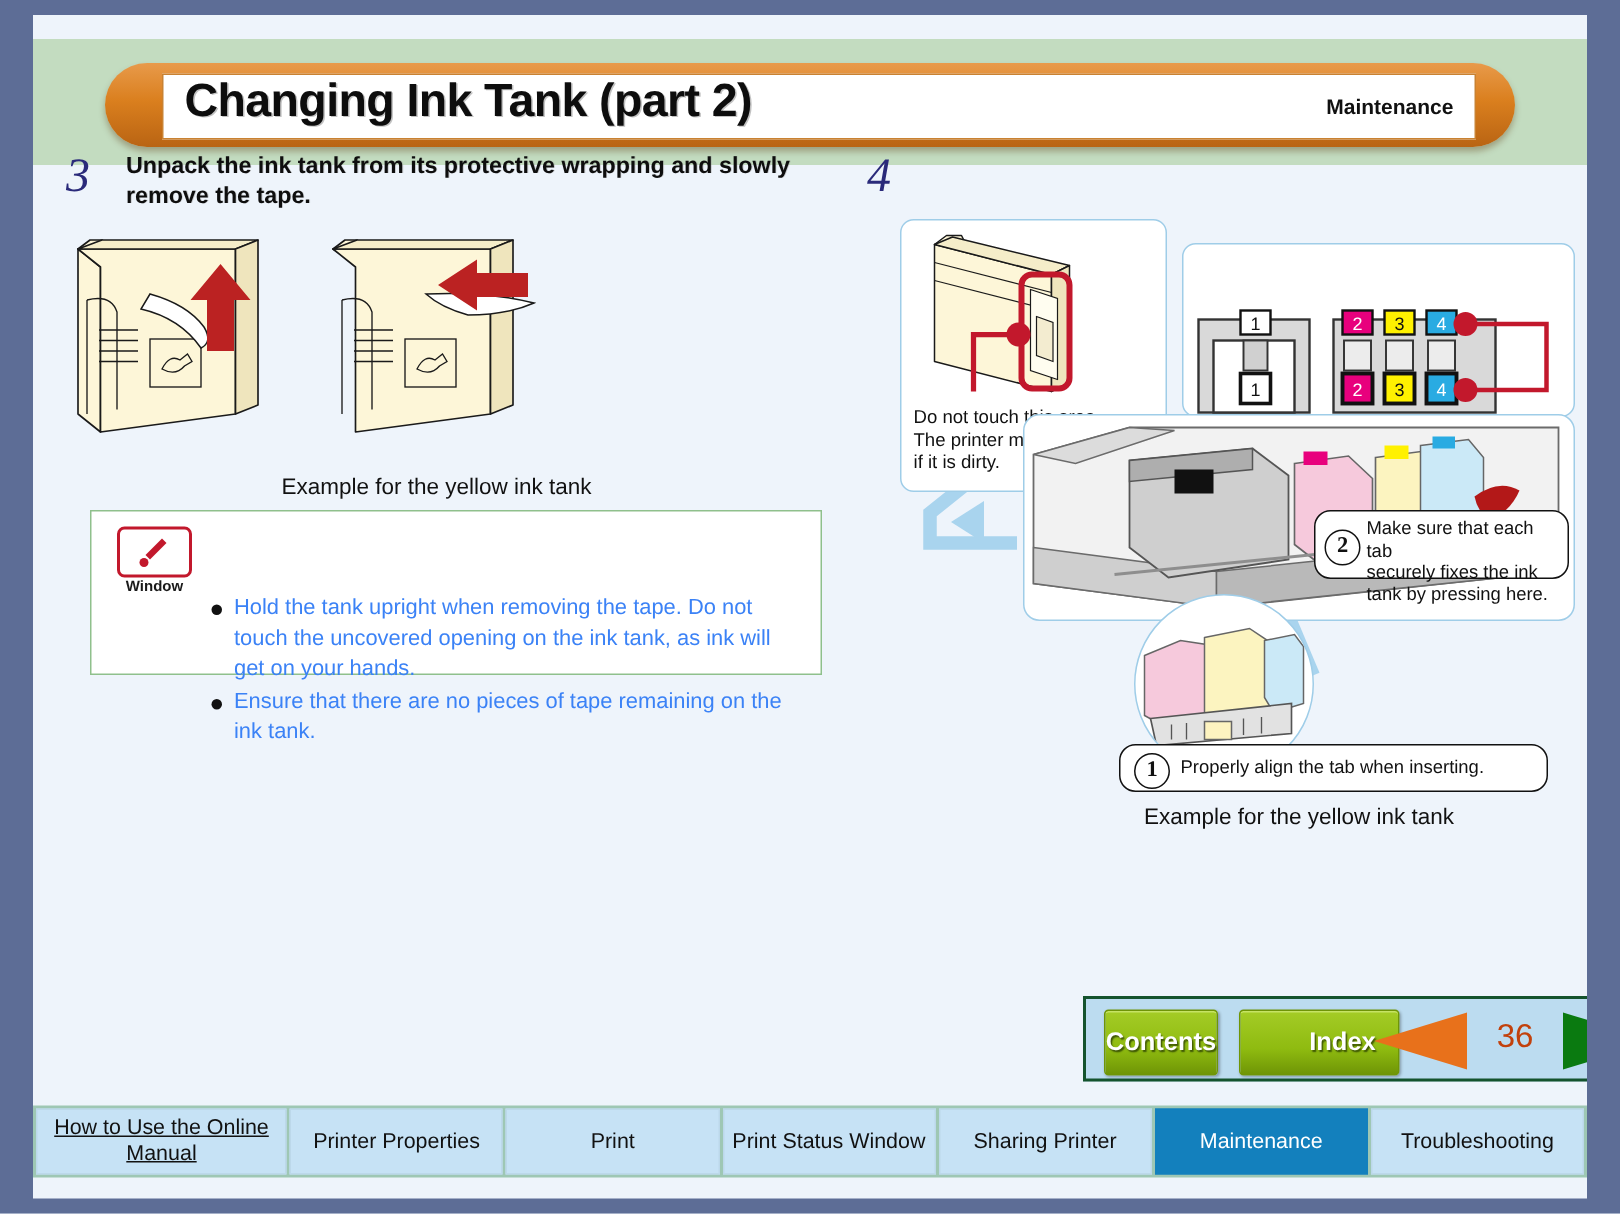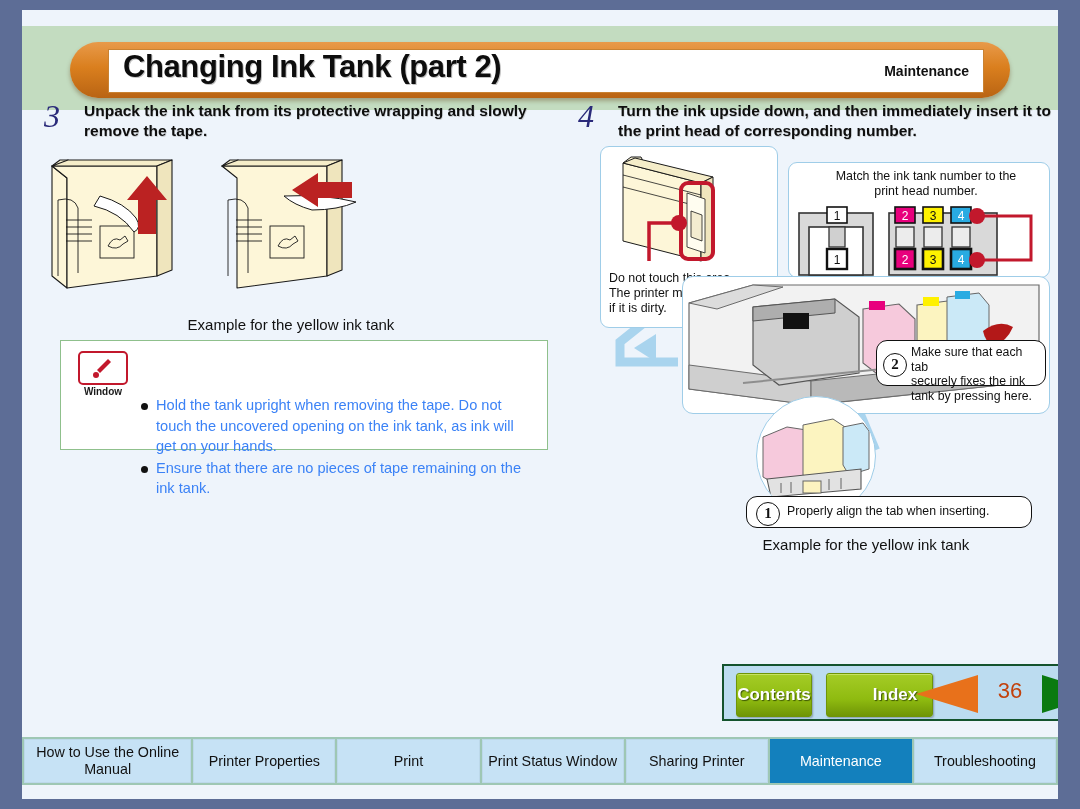--- a/index.html
+++ b/index.html
@@ -178,21 +178,21 @@
     background:#9ec7b4;
     display:flex;gap:2px;padding:2px;box-sizing:border-box;
   }
   .tab{
     flex:1;background:#c6e2f5;color:#111;
     display:flex;align-items:center;justify-content:center;
     text-align:center;font-size:14.3px;line-height:17px;
     border:1px solid #bcd8ea;box-sizing:border-box;
   }
   .tab.active{background:#1380bd;color:#fff;border-color:#1380bd;}
-  .tab.w-wide{flex:1.18;}
+  .tab.w-wide{flex:1.18;text-decoration:underline;}
 </style>
 </head>
 <body>
 
 <div class="page">
 
   <div class="header-band">
     <div class="title-pill">
       <div class="title-inner">
         <div class="title-text">Changing Ink Tank (part 2)</div>
@@ -278,21 +278,20 @@
           <div class="cl-item">Hold the tank upright when removing the tape. Do not touch the uncovered opening on the ink tank, as ink will get on your hands.</div>
           <div class="cl-item">Ensure that there are no pieces of tape remaining on the ink tank.</div>
         </div>
       </div>
     </div>
 
     <div class="col col-right">
 
       <div class="step">
         <div class="step-num">4</div>
-        <div class="step-txt">Turn the ink upside down, and then immediately insert it to the print head of corresponding number.</div>
       </div>
 
       <svg style="position:absolute;left:0;top:0;width:498px;height:460px;">
         <path d="M120 200 L60 248 L60 268 L118 268" fill="none" stroke="#a9d4ee" stroke-width="9"></path>
         <path d="M96 240 l-22 14 l22 14 z" fill="#a9d4ee"></path>
         <line x1="236" y1="186" x2="212" y2="228" stroke="#a9d4ee" stroke-width="8"></line>
         <line x1="300" y1="186" x2="290" y2="228" stroke="#a9d4ee" stroke-width="8"></line>
         <line x1="330" y1="246" x2="350" y2="270" stroke="#a9d4ee" stroke-width="7"></line>
         <line x1="256" y1="318" x2="236" y2="360" stroke="#a9d4ee" stroke-width="8"></line>
         <line x1="300" y1="318" x2="316" y2="356" stroke="#a9d4ee" stroke-width="8"></line>
@@ -317,24 +316,20 @@
           <circle cx="78" cy="74" r="8" fill="#c2182c"></circle>
         </svg>
         <div class="note-txt" style="left:8px;top:124px;width:164px;">
           <div>Do not touch this area.</div>
           <div>The printer may not print</div>
           <div>if it is dirty.</div>
         </div>
       </div>
 
       <div class="panel p-match">
-        <div class="note-txt" style="left:18px;top:6px;width:238px;text-align:center;">
-          <div>Match the ink tank number to the</div>
-          <div>print head number.</div>
-        </div>
         <svg width="258" height="72" viewBox="0 0 258 72" style="position:absolute;left:2px;top:42px;">
 
           <g>
             <rect x="8" y="8" width="74" height="62" fill="#d9d9d9" stroke="#333" stroke-width="1.6"></rect>
             <rect x="18" y="22" width="54" height="48" fill="#ffffff" stroke="#333" stroke-width="1.6"></rect>
             <rect x="36" y="2" width="20" height="16" fill="#fff" stroke="#111" stroke-width="1.6"></rect>
             <text x="46" y="15" font-size="12" text-anchor="middle" fill="#111" font-family="Liberation Sans, sans-serif">1</text>
             <rect x="38" y="22" width="16" height="20" fill="#d0d0d0" stroke="#333" stroke-width="1.3"></rect>
             <rect x="36" y="44" width="20" height="20" fill="#fff" stroke="#111" stroke-width="2.4"></rect>
             <text x="46" y="59" font-size="12" text-anchor="middle" fill="#111" font-family="Liberation Sans, sans-serif">1</text>

